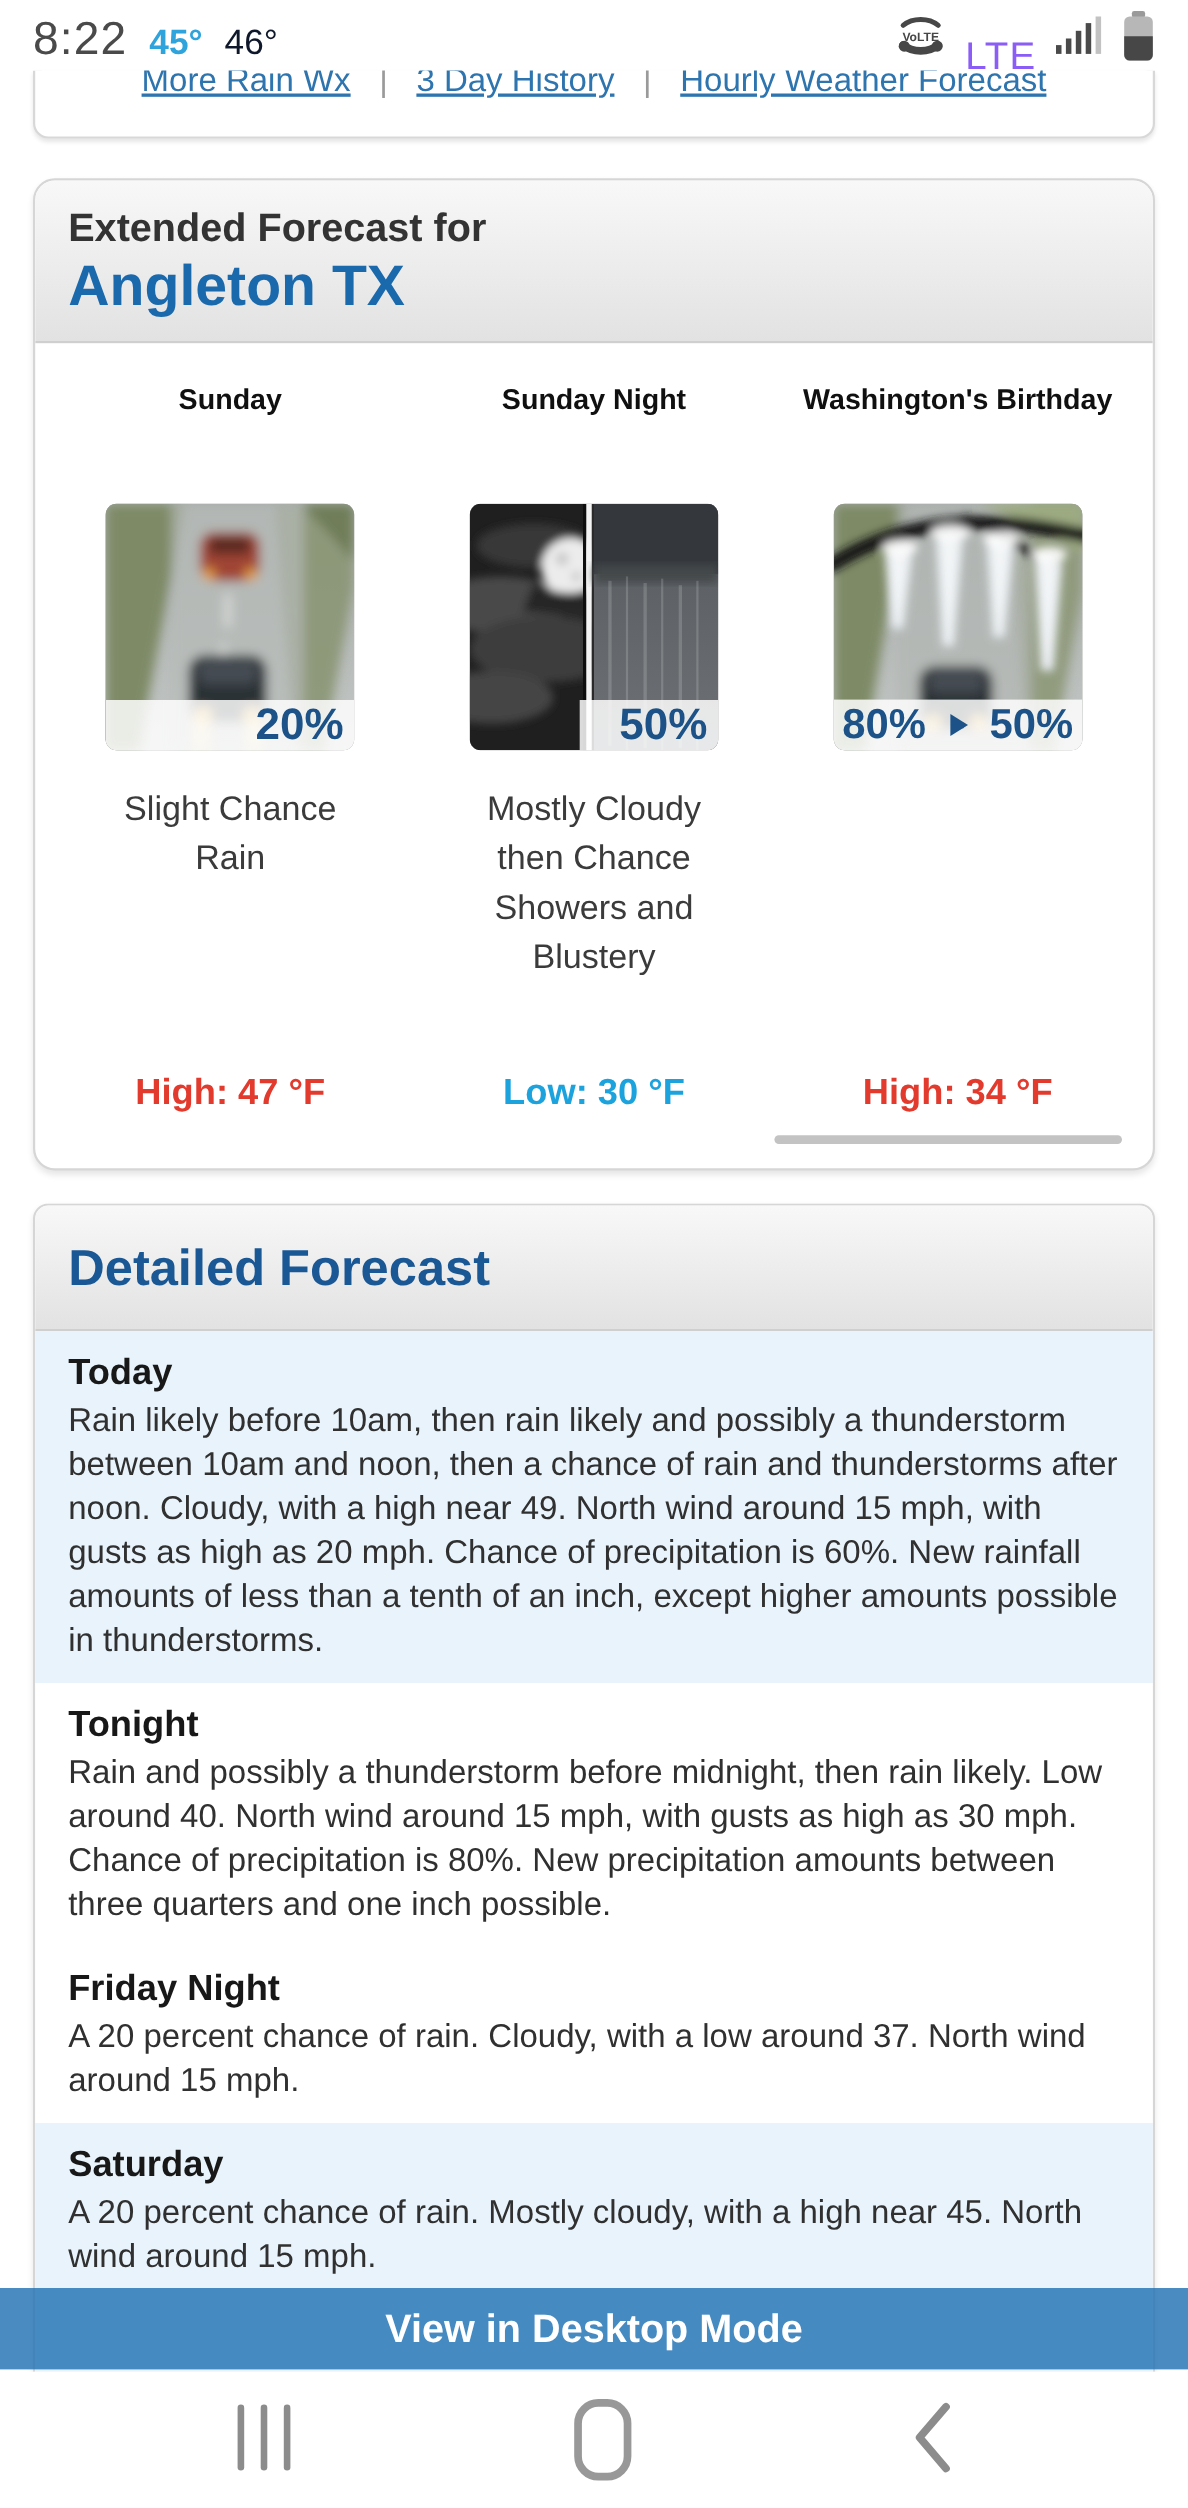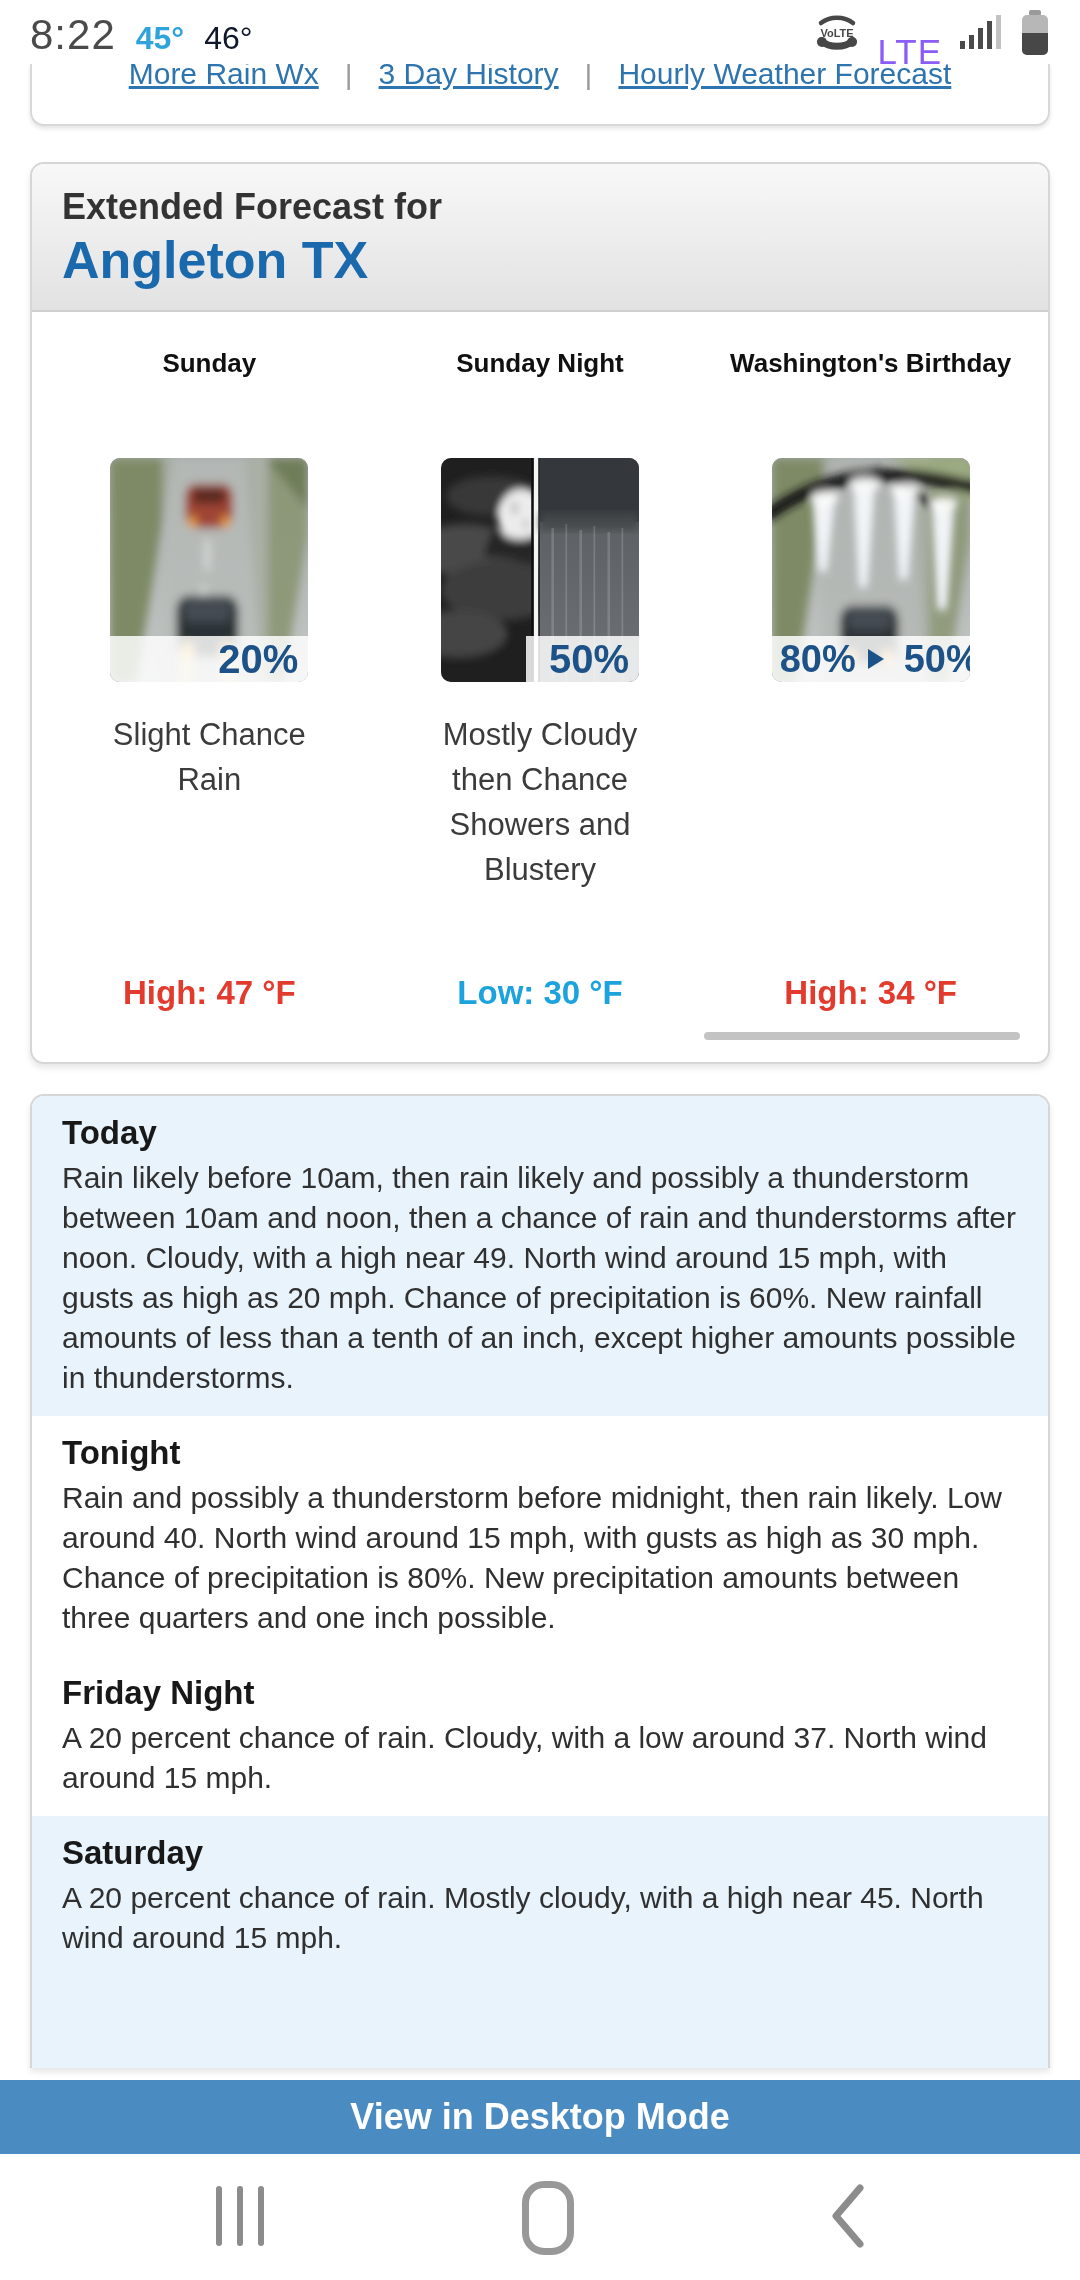--- a/index.html
+++ b/index.html
@@ -31,27 +31,27 @@
   .card {
     margin:0 30px; background:#fff; border:2px solid #d6d6d6; border-radius:14px;
     box-shadow:0 4px 6px rgba(0,0,0,0.10); overflow:hidden;
   }
   .card-header {
     background:linear-gradient(#f8f8f8,#e2e2e2);
     border-bottom:2px solid #cfcfcf; padding:20px 30px;
   }
 
   
-  .extended-card { margin-top:36px; }
+  .extended-card { margin-top:36px;border-radius:20px; }
   .ext-title { font-size:36px; font-weight:bold; color:#333; line-height:46px; }
   .ext-loc { font-size:52px; font-weight:bold; color:#1b69ad; line-height:60px; }
   .cols { display:flex; padding:28px 12px 0; }
   .col { flex:1; display:flex; flex-direction:column; align-items:center; height:678px; }
   .col-name { font-size:26px; font-weight:bold; color:#101010; line-height:47px; text-align:center; min-height:118px; }
-  .wx-img { width:198px; height:224px; border-radius:10px; position:relative; overflow:hidden; background:#9ea29e; flex:none; }
+  .wx-img { width:226px; height:224px; border-radius:10px; position:relative; overflow:hidden; background:#9ea29e; flex:none; }
   .wx-img svg { position:absolute; inset:0; width:100%; height:100%; }
   .pop-strip {
     position:absolute; bottom:0; left:0; right:0; height:46px;
     background:rgba(255,255,255,0.84); display:flex; align-items:center; justify-content:flex-end;
     padding:0 10px; font-size:40px; font-weight:bold; color:#1c5287;
   }
   .pop-strip.pop-right { left:auto; width:47%; }
   .pop-strip.pop-split { justify-content:space-between; padding:0 8px; font-size:38px;gap:12px; }
   .pop-arrow { position:relative; flex:1; max-width:64px; height:5px; background:#1c5287; margin:0 12px; align-self:center; }
   .pop-arrow::after { content:""; position:absolute; right:-4px; top:-8px; border-left:16px solid #1c5287; border-top:10px solid transparent; border-bottom:10px solid transparent; }
@@ -267,20 +267,23 @@
         </div>
       </div>
       <div class="col-temp temp-high">High: 34 °F</div>
     </div>
   </div>
 
   <div class="hscroll"></div>
 </div>
 
 <div class="card detailed-card">
+  <div class="card-header">
+    <div class="det-title">Detailed Forecast</div>
+  </div>
 
   <div class="det-row hl">
     <div class="det-period">Today</div>
     <div>Rain likely before 10am, then rain likely and possibly a thunderstorm between 10am and noon, then a chance of rain and thunderstorms after noon. Cloudy, with a high near 49. North wind around 15 mph, with gusts as high as 20 mph. Chance of precipitation is 60%. New rainfall amounts of less than a tenth of an inch, except higher amounts possible in thunderstorms.</div>
   </div>
 
   <div class="det-row">
     <div class="det-period">Tonight</div>
     <div>Rain and possibly a thunderstorm before midnight, then rain likely. Low around 40. North wind around 15 mph, with gusts as high as 30 mph. Chance of precipitation is 80%. New precipitation amounts between three quarters and one inch possible.</div>
   </div>

